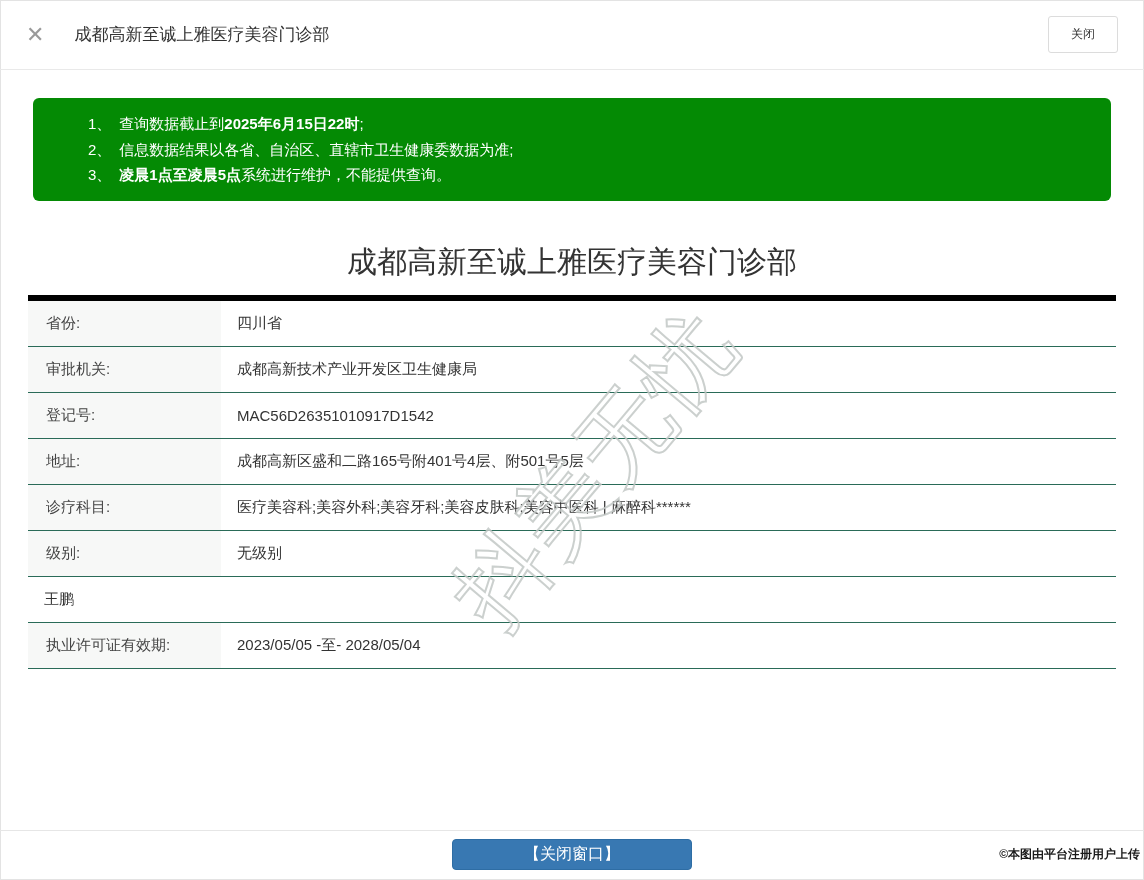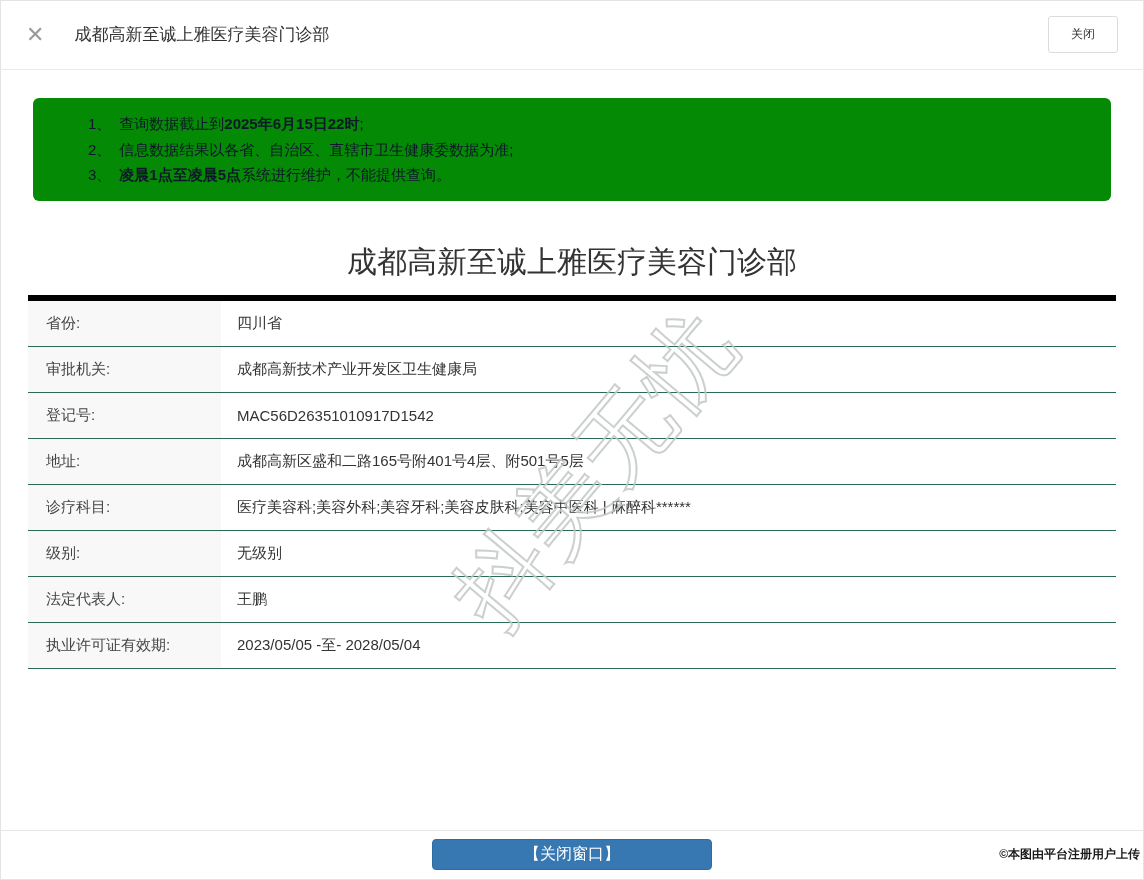--- a/index.html
+++ b/index.html
@@ -47,21 +47,21 @@
     color: #333;
     cursor: pointer;
     font-family: inherit;
   }
   
   .notice {
     margin: 28px 33px 0 33px;
     background: #048a04;
     border-radius: 6px;
     padding: 13px 20px 13px 55px;
-    color: #0f172a;
+    color: #ffffff;
     font-size: 15px;
     line-height: 25.5px;
   }
   .notice-item { white-space: nowrap; }
   .notice-item .num { margin-right: 8px; }
   .notice-item b { font-weight: bold; }
   
   .main-title {
     margin-top: 38px;
     text-align: center;
@@ -118,21 +118,21 @@
   
   .footer {
     position: absolute;
     left: 0; right: 0; bottom: 0;
     height: 50px;
     border-top: 1px solid #e6e6e6;
     text-align: center;
   }
   .footer-close-btn {
     margin-top: 8px;
-    width: 280px;
+    width: 240px;
     height: 31px;
     background: #3878b2;
     border: 1px solid #2e6da4;
     border-radius: 4px;
     color: #fff;
     font-size: 16px;
     cursor: pointer;
     font-family: inherit;
   }
   .watermark-corner {
@@ -190,21 +190,20 @@
     </div>
     <div class="row">
       <div class="label">诊疗科目:</div>
       <div class="value">医疗美容科;美容外科;美容牙科;美容皮肤科;美容中医科 | 麻醉科******</div>
     </div>
     <div class="row">
       <div class="label">级别:</div>
       <div class="value">无级别</div>
     </div>
     <div class="row">
-      <div class="label">法定代表人:</div>
       <div class="value">王鹏</div>
     </div>
     <div class="row">
       <div class="label">执业许可证有效期:</div>
       <div class="value">2023/05/05 -至- 2028/05/04</div>
     </div>
   </div>
 
   <div class="watermark-center">抖美无忧</div>
 

